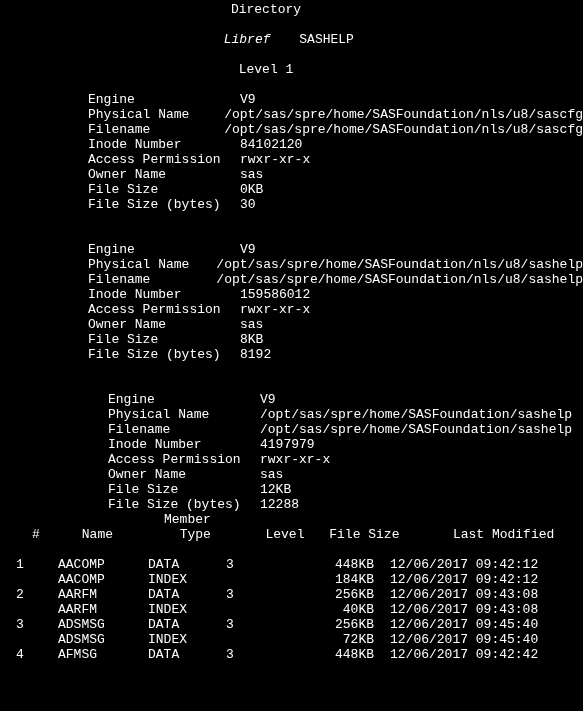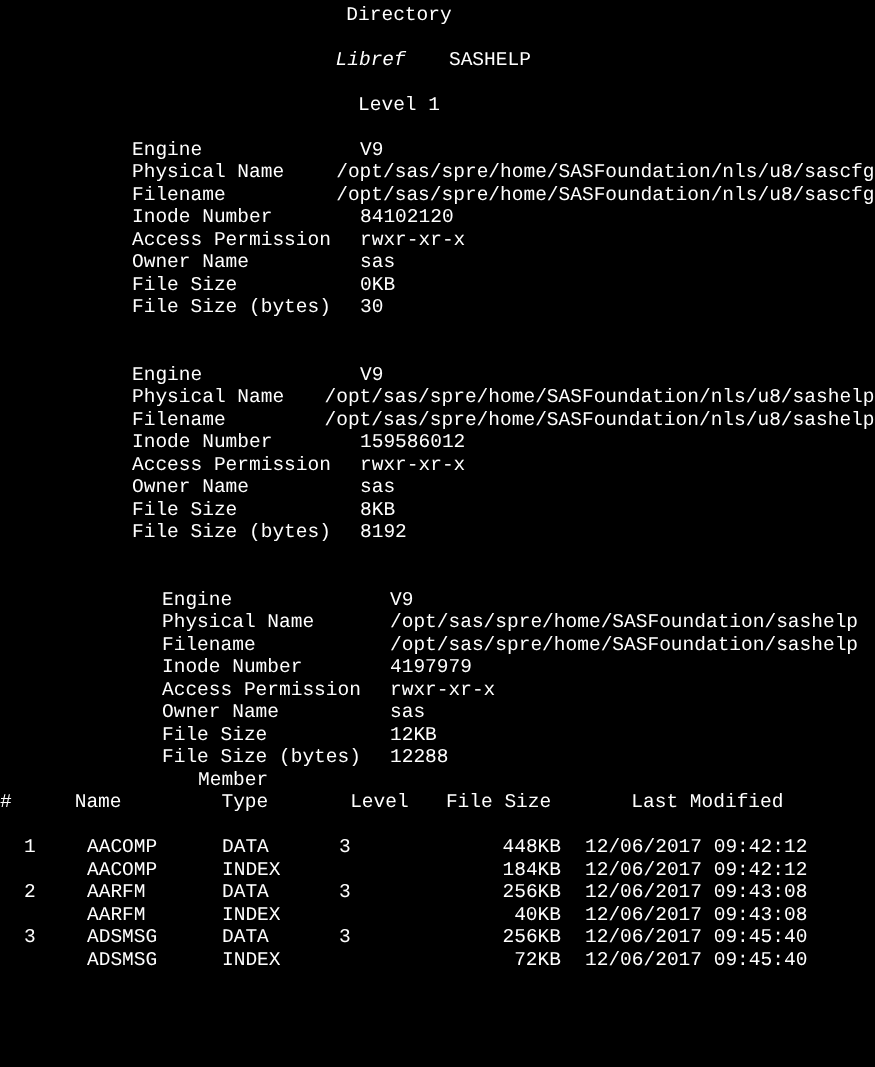--- a/index.html
+++ b/index.html
@@ -21,21 +21,21 @@
     text-align: center;
     width: 532px;
   }
   .row {
     display: flex;
     margin-left: 38px;
   }
   .lbl1 { margin-left: 50px; width: 152px; }
   .val1 { }
   .lbl3 { margin-left: 70px; width: 152px; }
-  .hdrrow { }
+  .hdrrow { margin-left: 32px; }
   .tbl { margin-left: 16px; }
   .c0 { display:inline-block; width: 26px; text-align: left; }
   .c1 { display:inline-block; width: 90px; padding-left: 16px; }
   .c2 { display:inline-block; width: 78px; }
   .c3 { display:inline-block; width: 56px; text-align:left; }
   .c4 { display:inline-block; width: 92px; text-align:right; }
   .c5 { display:inline-block; width: 16px; }
   .c6 { display:inline-block; }
   .libref-row { text-align:center; width:583px; }
   .libref-row span:first-child { display:inline-block; width:60px; text-align:left;font-style:italic; }
@@ -170,15 +170,16 @@
   <span class="c6">Last Modified</span>
 </div>
 <div style="height:15px"></div>
 <div id="tablebody">
       <div class="tbl"><span class="c0">1</span><span class="c1">AACOMP</span><span class="c2">DATA</span><span class="c3">3</span><span class="c4">448KB</span><span class="c5"></span><span class="c6">12/06/2017 09:42:12</span></div>
       <div class="tbl"><span class="c0"></span><span class="c1">AACOMP</span><span class="c2">INDEX</span><span class="c3"></span><span class="c4">184KB</span><span class="c5"></span><span class="c6">12/06/2017 09:42:12</span></div>
       <div class="tbl"><span class="c0">2</span><span class="c1">AARFM</span><span class="c2">DATA</span><span class="c3">3</span><span class="c4">256KB</span><span class="c5"></span><span class="c6">12/06/2017 09:43:08</span></div>
       <div class="tbl"><span class="c0"></span><span class="c1">AARFM</span><span class="c2">INDEX</span><span class="c3"></span><span class="c4">40KB</span><span class="c5"></span><span class="c6">12/06/2017 09:43:08</span></div>
       <div class="tbl"><span class="c0">3</span><span class="c1">ADSMSG</span><span class="c2">DATA</span><span class="c3">3</span><span class="c4">256KB</span><span class="c5"></span><span class="c6">12/06/2017 09:45:40</span></div>
       <div class="tbl"><span class="c0"></span><span class="c1">ADSMSG</span><span class="c2">INDEX</span><span class="c3"></span><span class="c4">72KB</span><span class="c5"></span><span class="c6">12/06/2017 09:45:40</span></div>
+      <div class="tbl"><span class="c0">4</span><span class="c1">AFMSG</span><span class="c2">DATA</span><span class="c3">3</span><span class="c4">448KB</span><span class="c5"></span><span class="c6">12/06/2017 09:42:42</span></div>
     </div>
 
 </div>
 
 </body></html>

